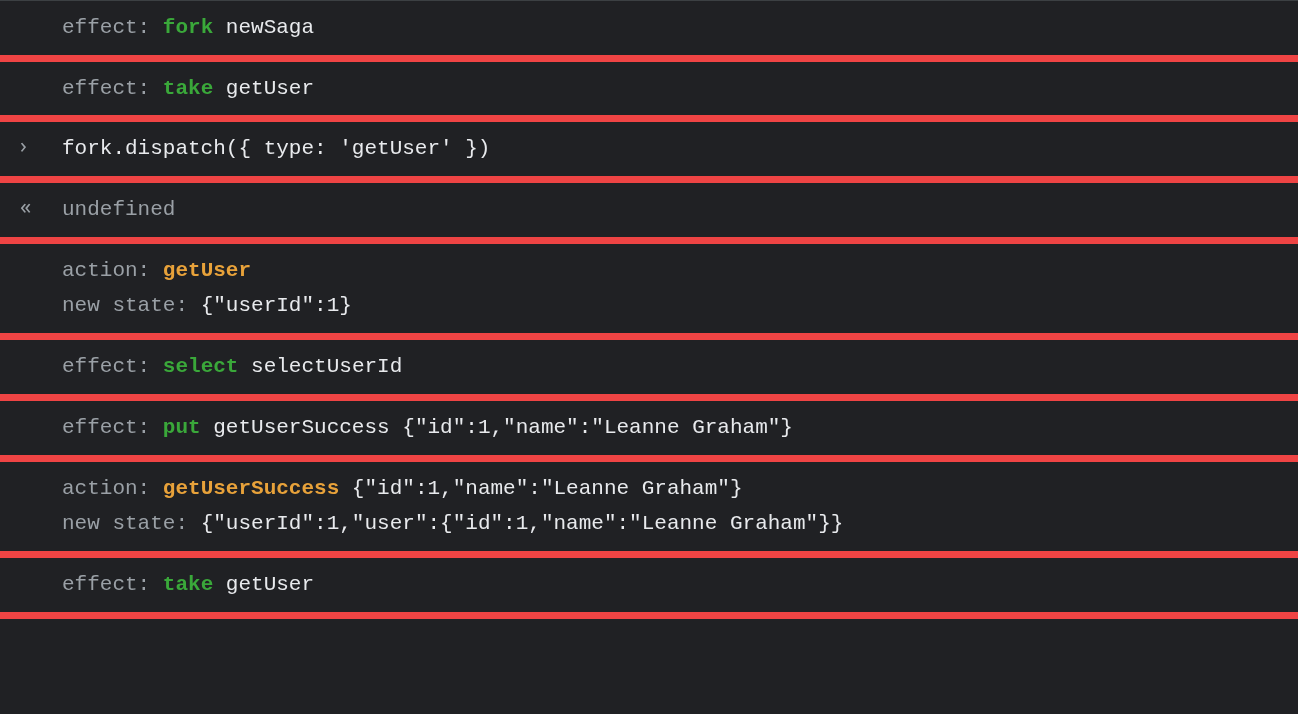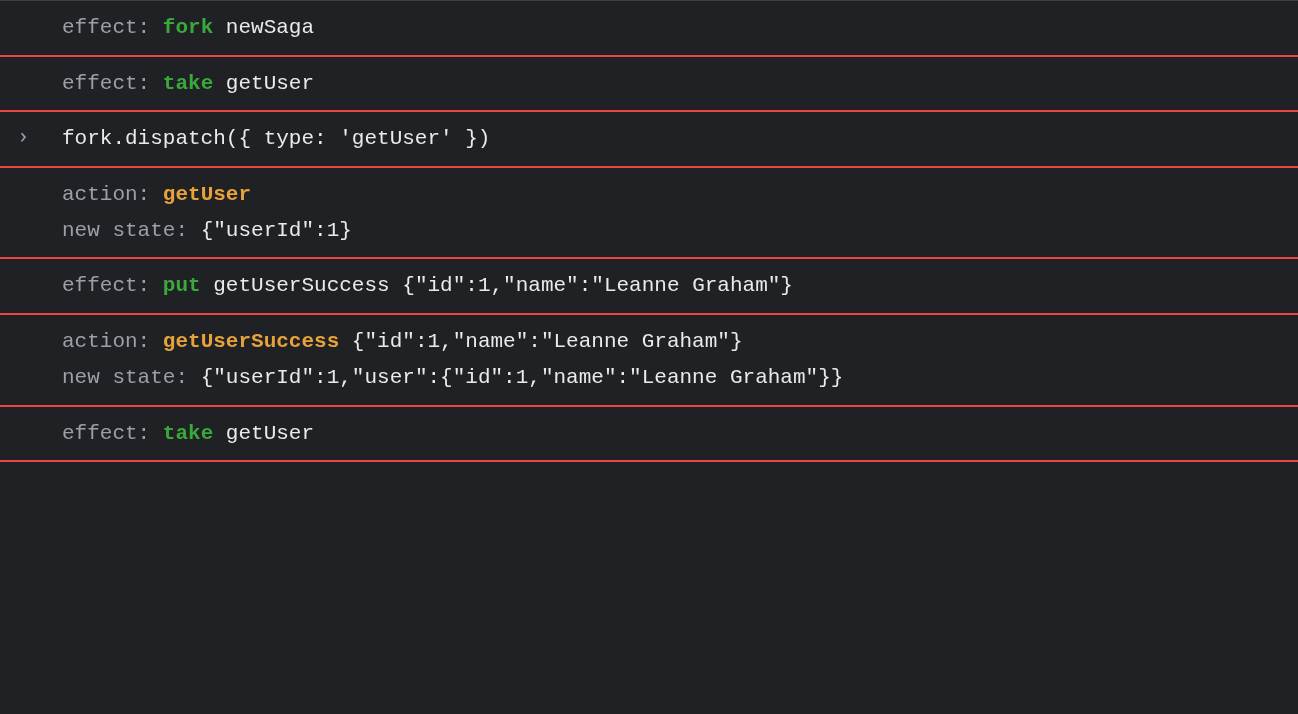--- a/index.html
+++ b/index.html
@@ -8,21 +8,21 @@
     background: #202124;
     font-family: "SF Mono", "Monaco", "Menlo", "Consolas", "Liberation Mono", monospace;
     font-size: 21px;
     color: #e8eaed;
     width: 1298px;
   }
   .row {
     display: flex;
     align-items: flex-start;
     padding: 9px 0 9px 0;
-    border-bottom: 2px solid #ef4444;
+    border-bottom: 7px solid #ef4444;
     min-height: 46px;
   }
   .row:first-child { border-top: 1px solid #3c4043; }
   .gutter {
     width: 62px;
     flex: 0 0 62px;
     display: flex;
     justify-content: flex-start;
     padding-left: 20px;
     color: #9aa0a6;
@@ -68,27 +68,37 @@
     <div class="content"><span class="dim">effect:</span><span> </span><span class="green">take</span><span> </span><span class="white">getUser</span></div>
   </div>
 
   <div class="row">
     <div class="gutter">
         <span class="chevron-right"></span>
       </div>
     <div class="content"><span class="white">fork.dispatch({ type: 'getUser' })</span></div>
   </div>
 
+  <div class="row">
+    <div class="gutter">
+        <span class="chevron-double-left"></span>
+      </div>
+    <div class="content"><span class="dim">undefined</span></div>
+  </div>
 
   <div class="row">
     <div class="gutter"></div>
     <div class="content"><span class="dim">action:</span><span> </span><span class="orange">getUser</span><span class="white"></span>
 <span class="dim">new state:</span><span> </span><span class="white">{"userId":1}</span></div>
   </div>
 
+  <div class="row">
+    <div class="gutter"></div>
+    <div class="content"><span class="dim">effect:</span><span> </span><span class="green">select</span><span> </span><span class="white">selectUserId</span></div>
+  </div>
 
 
   <div class="row">
     <div class="gutter"></div>
     <div class="content"><span class="dim">effect:</span><span> </span><span class="green">put</span><span> </span><span class="white">getUserSuccess {"id":1,"name":"Leanne Graham"}</span></div>
   </div>
 
   <div class="row">
     <div class="gutter"></div>
     <div class="content"><span class="dim">action:</span><span> </span><span class="orange">getUserSuccess</span><span class="white"> {"id":1,"name":"Leanne Graham"}</span>

